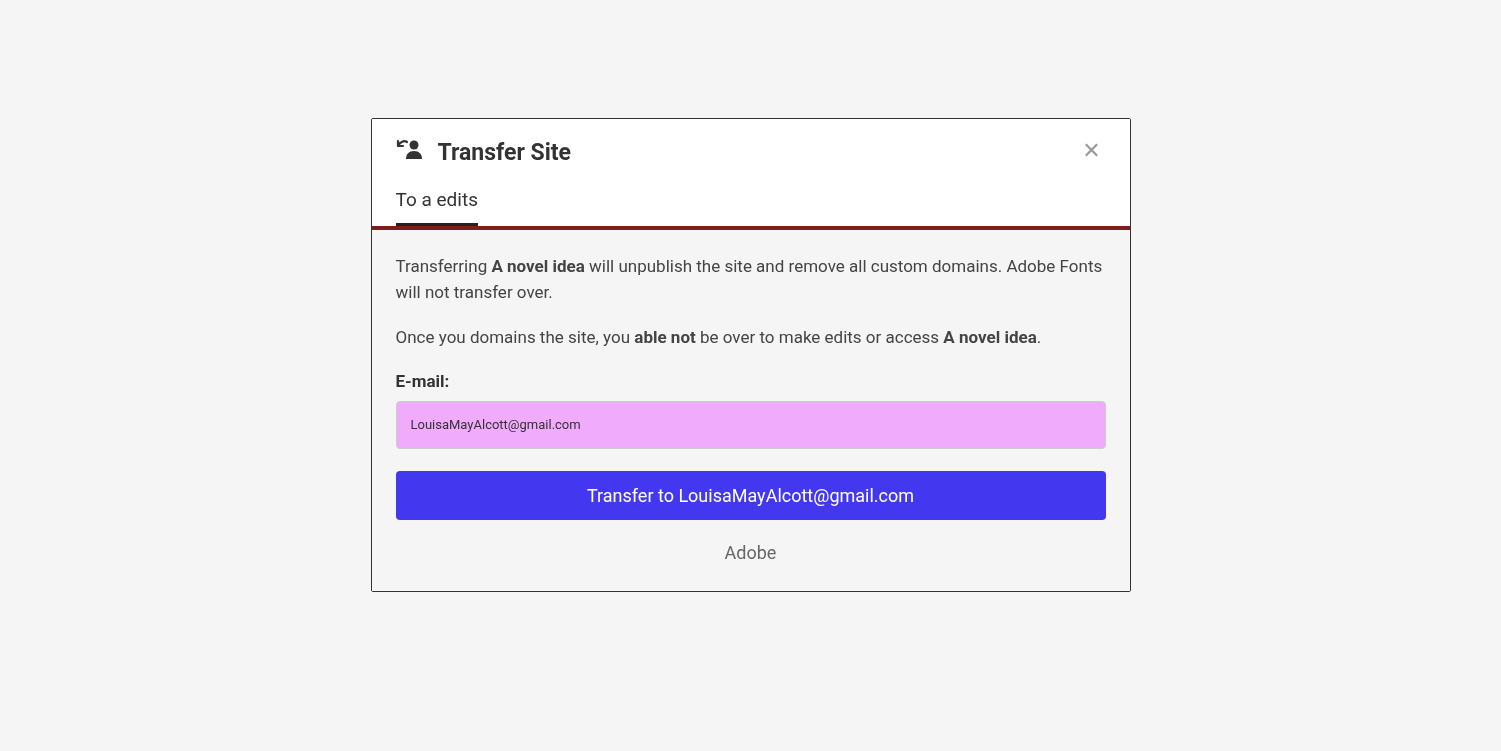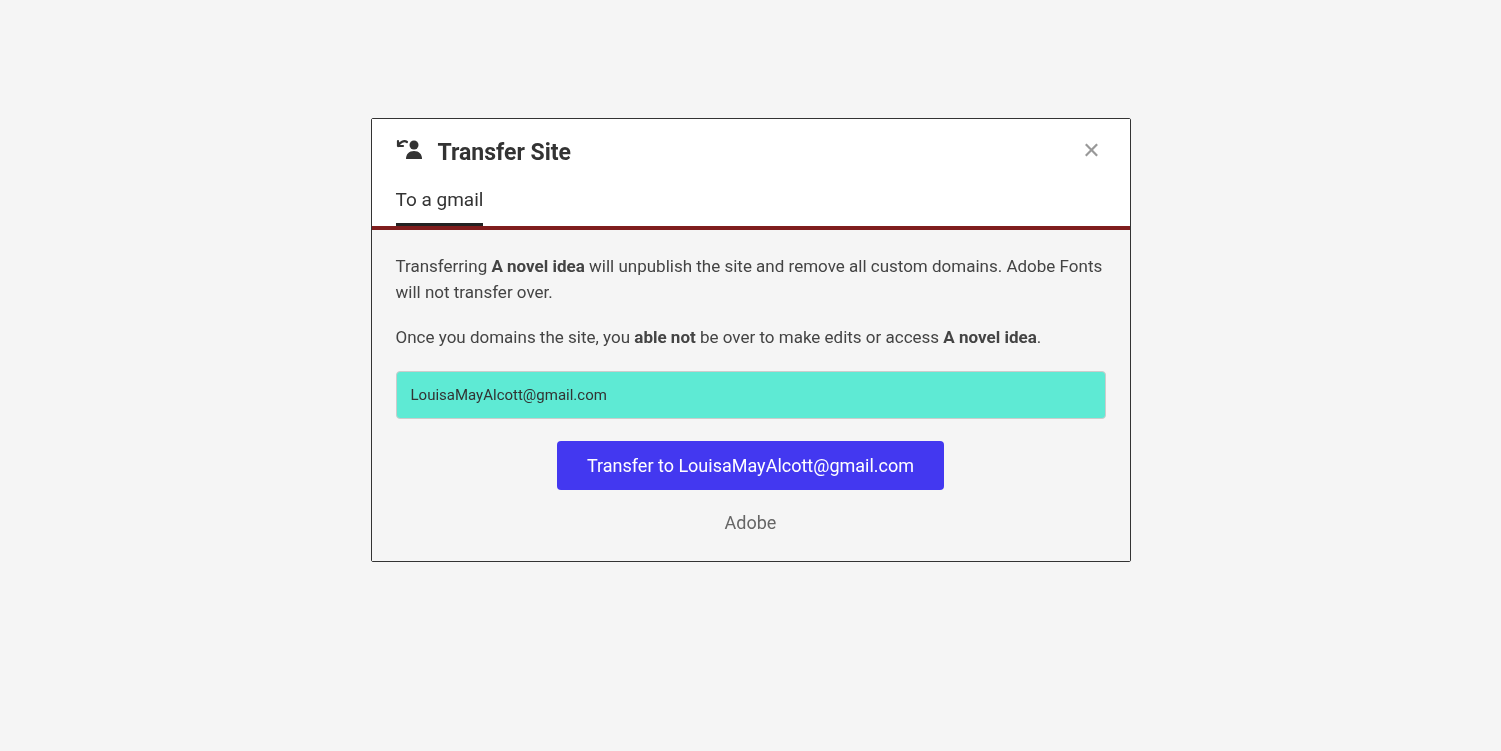--- a/index.html
+++ b/index.html
@@ -97,29 +97,28 @@
       color: #333;
       margin-bottom: 10px;
       display: block;
     }
     .email-input {
       width: 100%;
       height: 48px;
       border: 1px solid #ccc;
       border-radius: 4px;
       padding: 0 14px;
-      font-size: 15px;
+      font-size: 13px;
       color: #333;
-      background: #5eead4;
+      background: #f0abfc;
       font-family: inherit;
     }
     .actions {
       display: flex;
       flex-direction: column;
-      align-items: center;
       gap: 22px;
       margin-top: 22px;
     }
     .transfer-btn {
       background: #4338F0;
       color: #fff;
       border: none;
       border-radius: 4px;
       padding: 14px 30px;
       font-size: 18px;
@@ -147,29 +146,30 @@
           <circle cx="18" cy="6" r="4.5"></circle>
           <path d="M10 20 C10 15 13 12 18 12 C23 12 26 15 26 20 Z"></path>
         </svg>
       </span>
       <h2 class="modal-title">Transfer Site</h2>
     </div>
     <button class="close-btn">
       <span>✕</span>
     </button>
     <div class="tabs">
-      <div class="tab active">To a gmail</div>
+      <div class="tab active">To a edits</div>
     </div>
   </div>
   <div class="modal-body">
     <p class="info-text">
       <span>Transferring </span><strong>A novel idea</strong><span> will unpublish the site and remove all custom domains. Adobe Fonts will not transfer over.</span>
     </p>
     <p class="info-text">
       <span>Once you domains the site, you </span><strong>able not</strong><span> be over to make edits or access </span><strong>A novel idea</strong><span>.</span>
     </p>
+    <label class="email-label">E-mail:</label>
     <input type="text" class="email-input" value="LouisaMayAlcott@gmail.com" style="">
     <div class="actions">
       <button class="transfer-btn">Transfer to LouisaMayAlcott@gmail.com</button>
       <button class="cancel-btn">Adobe</button>
     </div>
   </div>
 </div>
 
 </body></html>

